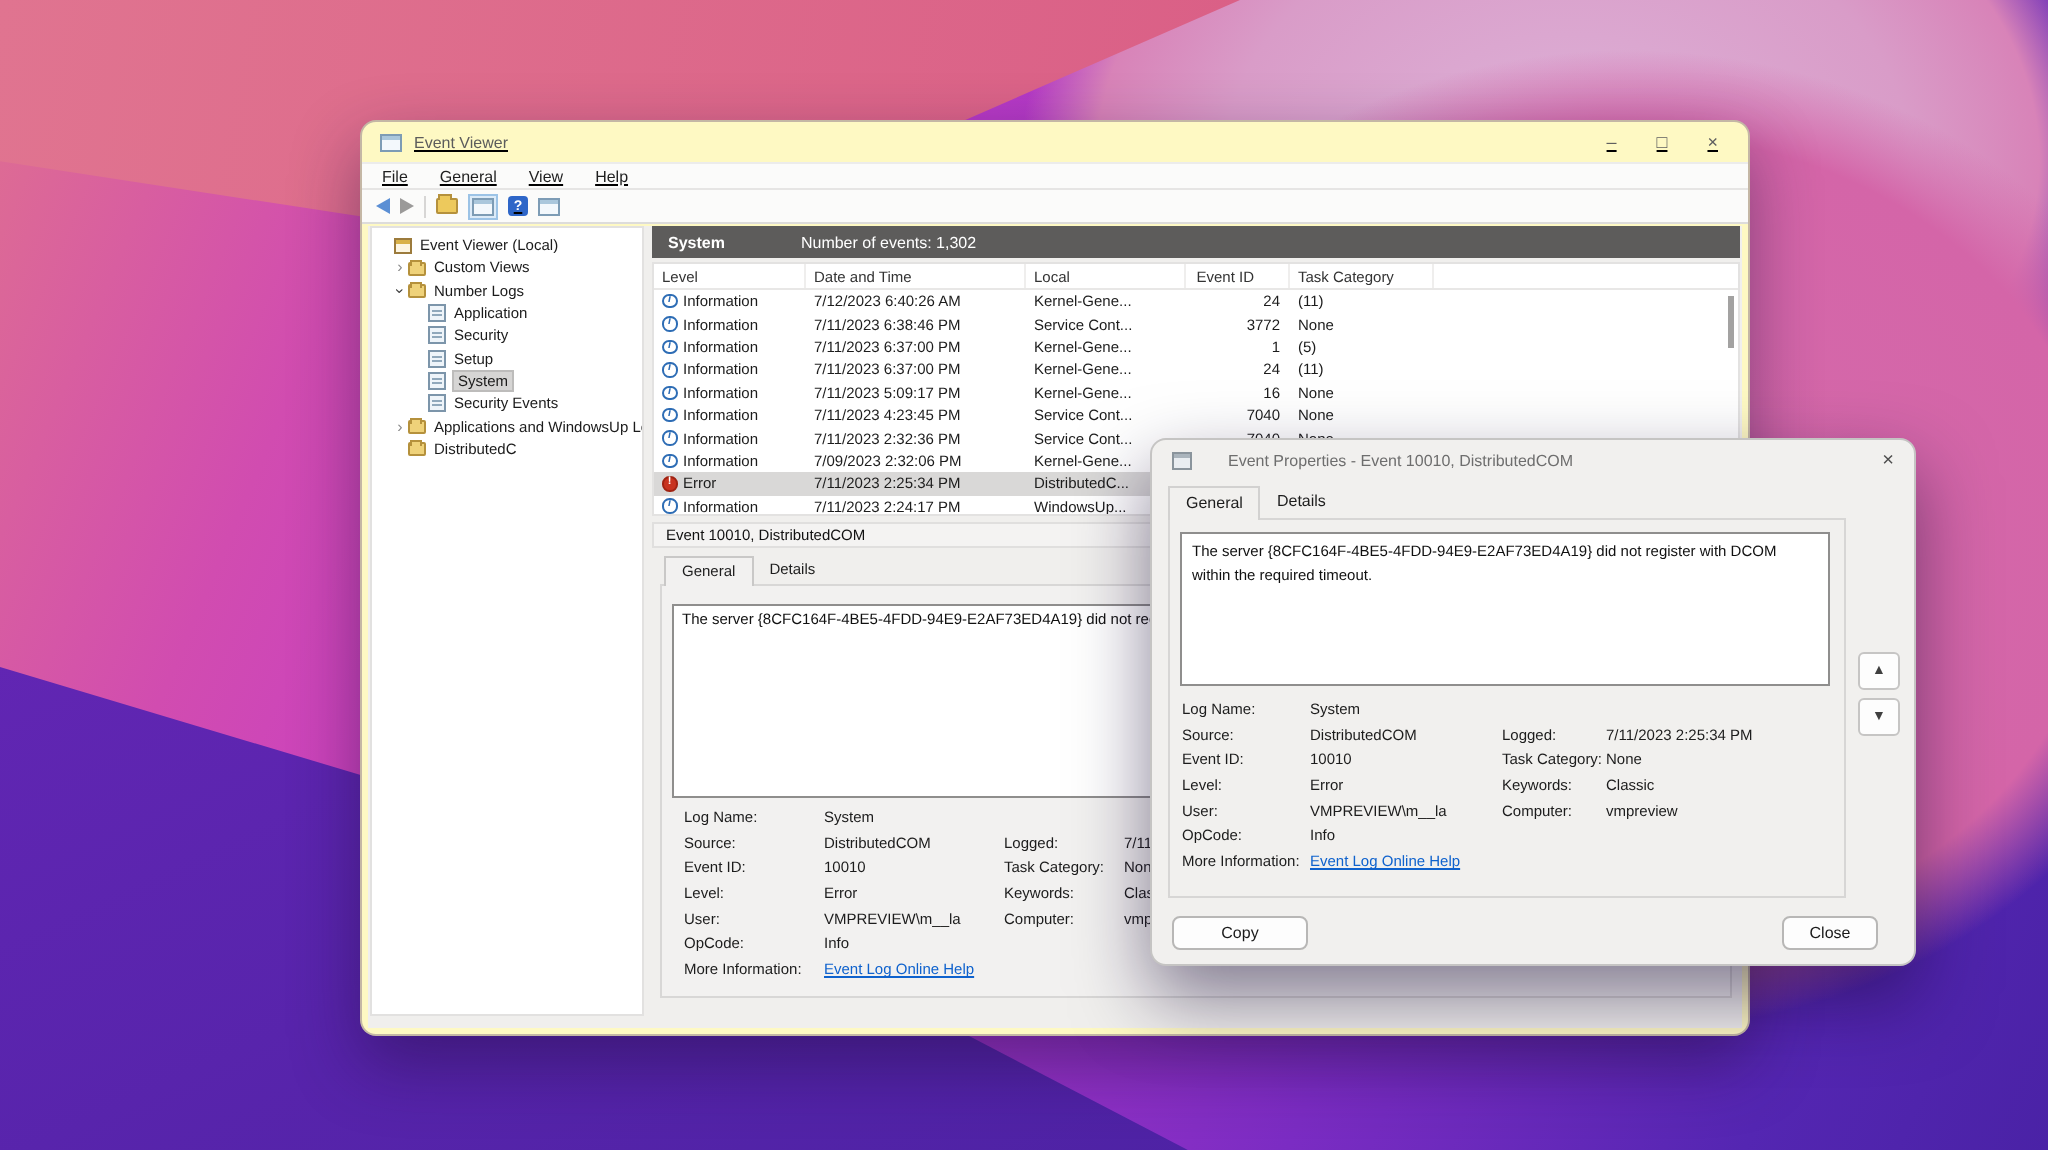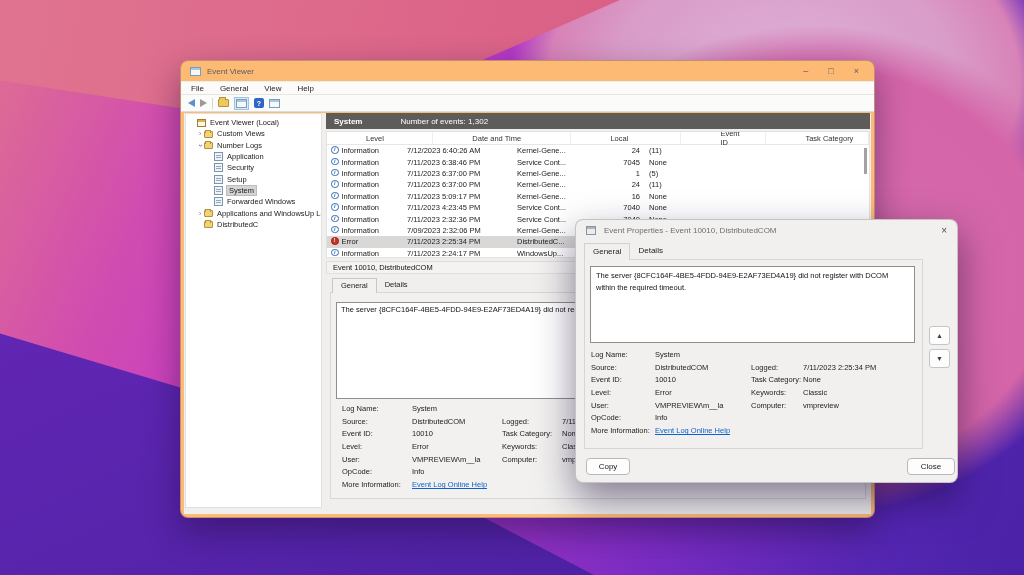--- a/index.html
+++ b/index.html
@@ -15,22 +15,22 @@
     background:radial-gradient(closest-side,#d56aab 0%,#d465a8 58%,rgba(212,101,168,0) 70%); }
   .wp-topleft { position:absolute; left:0; top:0; width:620px; height:130px;
     clip-path:polygon(0 0,100% 0,52% 100%,0 62%);
     background:linear-gradient(100deg,#e07490,#da5f86); }
   .wp-deep { position:absolute; inset:0;
     clip-path:polygon(0 58%,30% 74%,58% 100%,0 100%);
     background:linear-gradient(155deg,#6d28bc,#47219f); }
 
   
   #main-window { position:absolute; left:180px; top:60px; width:695px; height:458px;
-    background:#fdba74; border-radius:8px; border:1px solid rgba(90,60,110,.35);
-    box-shadow:0 14px 34px rgba(30,10,60,.45); z-index:2; overflow:hidden; }
+    background:#fef9c3; border-radius:8px; border:1px solid rgba(90,60,110,.35);
+    box-shadow:0 14px 34px rgba(30,10,60,.45); z-index:2; overflow:hidden;text-decoration:underline; }
   .mw-titlebar { height:20px; display:flex; align-items:center; gap:6px; padding:0 9px; font-size:8px; color:#5c5c5c; }
   .mw-controls { margin-left:auto; display:flex; align-items:center; gap:20px; padding-right:6px; color:#5f5f5f; }
   .mw-controls span { font-size:9px; line-height:1; cursor:default; }
   .mw-menubar { height:14px; display:flex; align-items:center; background:#fbfbfa;
     border-top:1px solid #ececeb; border-bottom:1px solid #e6e5e4; font-size:8px; color:#1f1f1f; padding-left:2px; }
   .mw-menubar span { padding:0 8px; }
   .mw-toolbar { height:17px; display:flex; align-items:center; gap:5px; padding-left:7px;
     background:#fbfbfa; border-bottom:1px solid #dddcdb; }
   .tb-sep { width:1px; height:11px; background:#d7d6d5; }
   .arrow-left { width:0; height:0; border-top:4px solid transparent; border-bottom:4px solid transparent; border-right:7px solid #5b8fd4; }
@@ -62,33 +62,33 @@
   .sel-label { background:#d6d5d4; outline:1px solid #bdbcbb; padding:0 2px; }
 
   
   .main-panel { position:absolute; left:142px; top:0; right:1px; bottom:6px; }
   .panel-headerbar { position:absolute; top:0; left:0; right:0; height:16px; background:#5d5c5b; color:#fff;
     display:flex; align-items:center; font-size:8px; padding-left:8px; }
   .panel-headerbar .ph-title { font-weight:bold; }
   .panel-headerbar .ph-count { margin-left:38px; font-weight:normal; }
   .list-area { position:absolute; top:18px; left:0; right:0; height:127px; background:#fff; border:1px solid #e3e2e1; overflow:hidden; }
   .list-header { height:13px; display:flex; align-items:center; border-bottom:1px solid #e8e7e6; font-size:7.5px; color:#333; }
-  .list-header > div { border-right:1px solid #efeeed; height:100%; display:flex; align-items:center; padding-left:4px;margin-left:35px; }
+  .list-header > div { border-right:1px solid #efeeed; height:100%; display:flex; align-items:center; padding-left:4px; }
   .c-level { width:76px; } .c-date { width:110px; } .c-source { width:80px; }
   .c-eid { width:52px; justify-content:flex-end; padding-right:17px; }
   .c-task { width:72px; }
   .list-row { height:11.4px; display:flex; align-items:center; font-size:7.5px; color:#1c1c1c; }
   .list-row > div { padding-left:4px; white-space:nowrap; overflow:hidden; }
   .list-row .c-eid { display:flex; justify-content:flex-end; padding-right:5px; }
   .list-row.selected { background:#d9d8d7; }
   .lv { display:inline-flex; align-items:center; justify-content:center; width:7.5px; height:7.5px; border-radius:50%;
     margin-right:3px; flex:0 0 7.5px; font-size:5.5px; line-height:1; }
   .lv-info { background:#fff; border:1px solid #2e6db5; color:#2e6db5; font-style:italic; font-weight:bold; }
   .lv-error { background:#c8331f; border:1px solid #a02312; color:#fff; font-weight:bold; }
-  .lv-cell { display:flex; }
+  .lv-cell { display:flex; align-items:center; }
   .scroll-thumb { position:absolute; right:2px; top:16px; width:3px; height:26px; background:#a3a2a1; }
 
   
   .preview { position:absolute; top:148px; left:0; right:0; bottom:0; }
   .preview-header { height:13px; background:#f4f3f2; border:1px solid #e0dfde; display:flex; align-items:center;
     padding-left:6px; font-size:7.5px; color:#111; }
   .tabs { position:absolute; left:6px; top:17px; display:flex; font-size:7.5px; z-index:2; }
   .tab { padding:2px 8px 3px; color:#1d1d1d; }
   .tab.active { background:#f2f1f0; border:1px solid #c9c8c7; border-bottom:none; }
   .preview-frame { position:absolute; left:4px; right:4px; top:31px; bottom:9px; border:1px solid #d8d7d6; background:#f2f1f0; }
@@ -98,40 +98,40 @@
   .preview .fgrid { top:111px; }
   .frow { position:relative; height:12.7px; }
   .frow span { position:absolute; top:0; white-space:nowrap; }
   .c1l { left:6px; } .c2l { left:166px; }
   .preview .c1v { left:76px; } .preview .c2v { left:226px; }
   .link { color:#0f62cd; text-decoration:underline; cursor:pointer; }
 
   
   #dialog { position:absolute; left:575px; top:219px; width:383px; height:264px; background:#f1f0ee;
     border-radius:8px; border:1px solid rgba(0,0,0,.18); box-shadow:0 16px 38px rgba(20,5,50,.5); z-index:5; }
-  .dlg-titlebar { height:21px; display:flex; align-items:center; gap:8px; padding:0 10px; font-size:8px; color:#6e6e6e; }
+  .dlg-titlebar { height:21px; display:flex; align-items:center; gap:18px; padding:0 10px; font-size:8px; color:#6e6e6e; }
   .dlg-icon { width:10px; height:9px; background:#e9edf1; border:1px solid #8a949c; position:relative; }
   .dlg-icon::before { content:""; position:absolute; left:0; top:0; right:0; height:2px; background:#aab4bc; }
   .dlg-close { margin-left:auto; font-size:10px; color:#4d4d4d; cursor:default; }
   .dlg-tabs { position:absolute; left:8px; top:23px; display:flex; font-size:8px; z-index:2; }
   .dlg-tabs .tab { padding:3px 8px 4px; }
   .dlg-tabs .tab.active { background:#f1f0ee; border:1px solid #d2d1d0; border-bottom:none; }
   .dlg-frame { position:absolute; left:8px; top:39px; width:339px; bottom:33px; border:1px solid #d7d6d5; }
   .dlg-msg { position:absolute; left:5px; top:6px; width:325px; height:77px; background:#fff; border:1px solid #8f8e8d;
     font-size:7.5px; line-height:1.55; color:#111; padding:3px 5px; }
   #dialog .fgrid { top:90px; left:0; }
   #dialog .c1l { left:6px; } #dialog .c1v { left:70px; }
   #dialog .c2l { left:166px; } #dialog .c2v { left:218px; }
   .nav-btn { position:absolute; right:7px; width:21px; height:19px; background:#fdfdfd; border:1px solid #c6c5c4;
     border-radius:3px; display:flex; align-items:center; justify-content:center; font-size:7px; color:#3f3f3f; }
   .nav-up { top:106px; } .nav-down { top:129px; }
   .dlg-btn { position:absolute; bottom:7px; height:17px; background:#fdfdfd; border:1px solid #b8b7b6; border-radius:4px;
     display:flex; align-items:center; justify-content:center; font-size:8px; color:#1a1a1a; }
-  .btn-copy { left:10px; width:44px;text-align:right; }
-  .btn-close { right:2px; width:48px; }
+  .btn-copy { left:10px; width:68px;text-align:right; }
+  .btn-close { right:18px; width:48px; }
 </style>
 </head>
 <body>
 
 <div id="desktop">
   <div class="wp-base"></div>
   <div class="wp-pink-light"></div>
   <div class="wp-pink-mass"></div>
   <div class="wp-topleft"></div>
   <div class="wp-deep"></div>
@@ -196,21 +196,21 @@
         <div class="tree-item ind2">
           <span class="tico tico-log"></span>
           <span>Setup</span>
         </div>
         <div class="tree-item ind2">
           <span class="tico tico-log"></span>
           <span class="sel-label">System</span>
         </div>
         <div class="tree-item ind2">
           <span class="tico tico-log"></span>
-          <span>Forwarded Windows</span>
+          <span>Security Events</span>
         </div>
         <div class="tree-item ind1">
           <span class="exp">›</span>
           <span class="tico tico-folder"></span>
           <span>Applications and WindowsUp Logs</span>
         </div>
         <div class="tree-item ind1">
           <span class="exp blank">›</span>
           <span class="tico tico-folder"></span>
           <span>DistributedC</span>
@@ -242,21 +242,21 @@
             <div class="c-eid">24</div>
             <div class="c-task">(11)</div>
           </div>
           <div class="list-row">
             <div class="c-level lv-cell">
                 <span class="lv lv-info">i</span>
                 <span>Information</span>
               </div>
             <div class="c-date">7/11/2023 6:38:46 PM</div>
             <div class="c-source">Service Cont...</div>
-            <div class="c-eid">7045</div>
+            <div class="c-eid">3772</div>
             <div class="c-task">None</div>
           </div>
           <div class="list-row">
             <div class="c-level lv-cell">
                 <span class="lv lv-info">i</span>
                 <span>Information</span>
               </div>
             <div class="c-date">7/11/2023 6:37:00 PM</div>
             <div class="c-source">Kernel-Gene...</div>
             <div class="c-eid">1</div>

